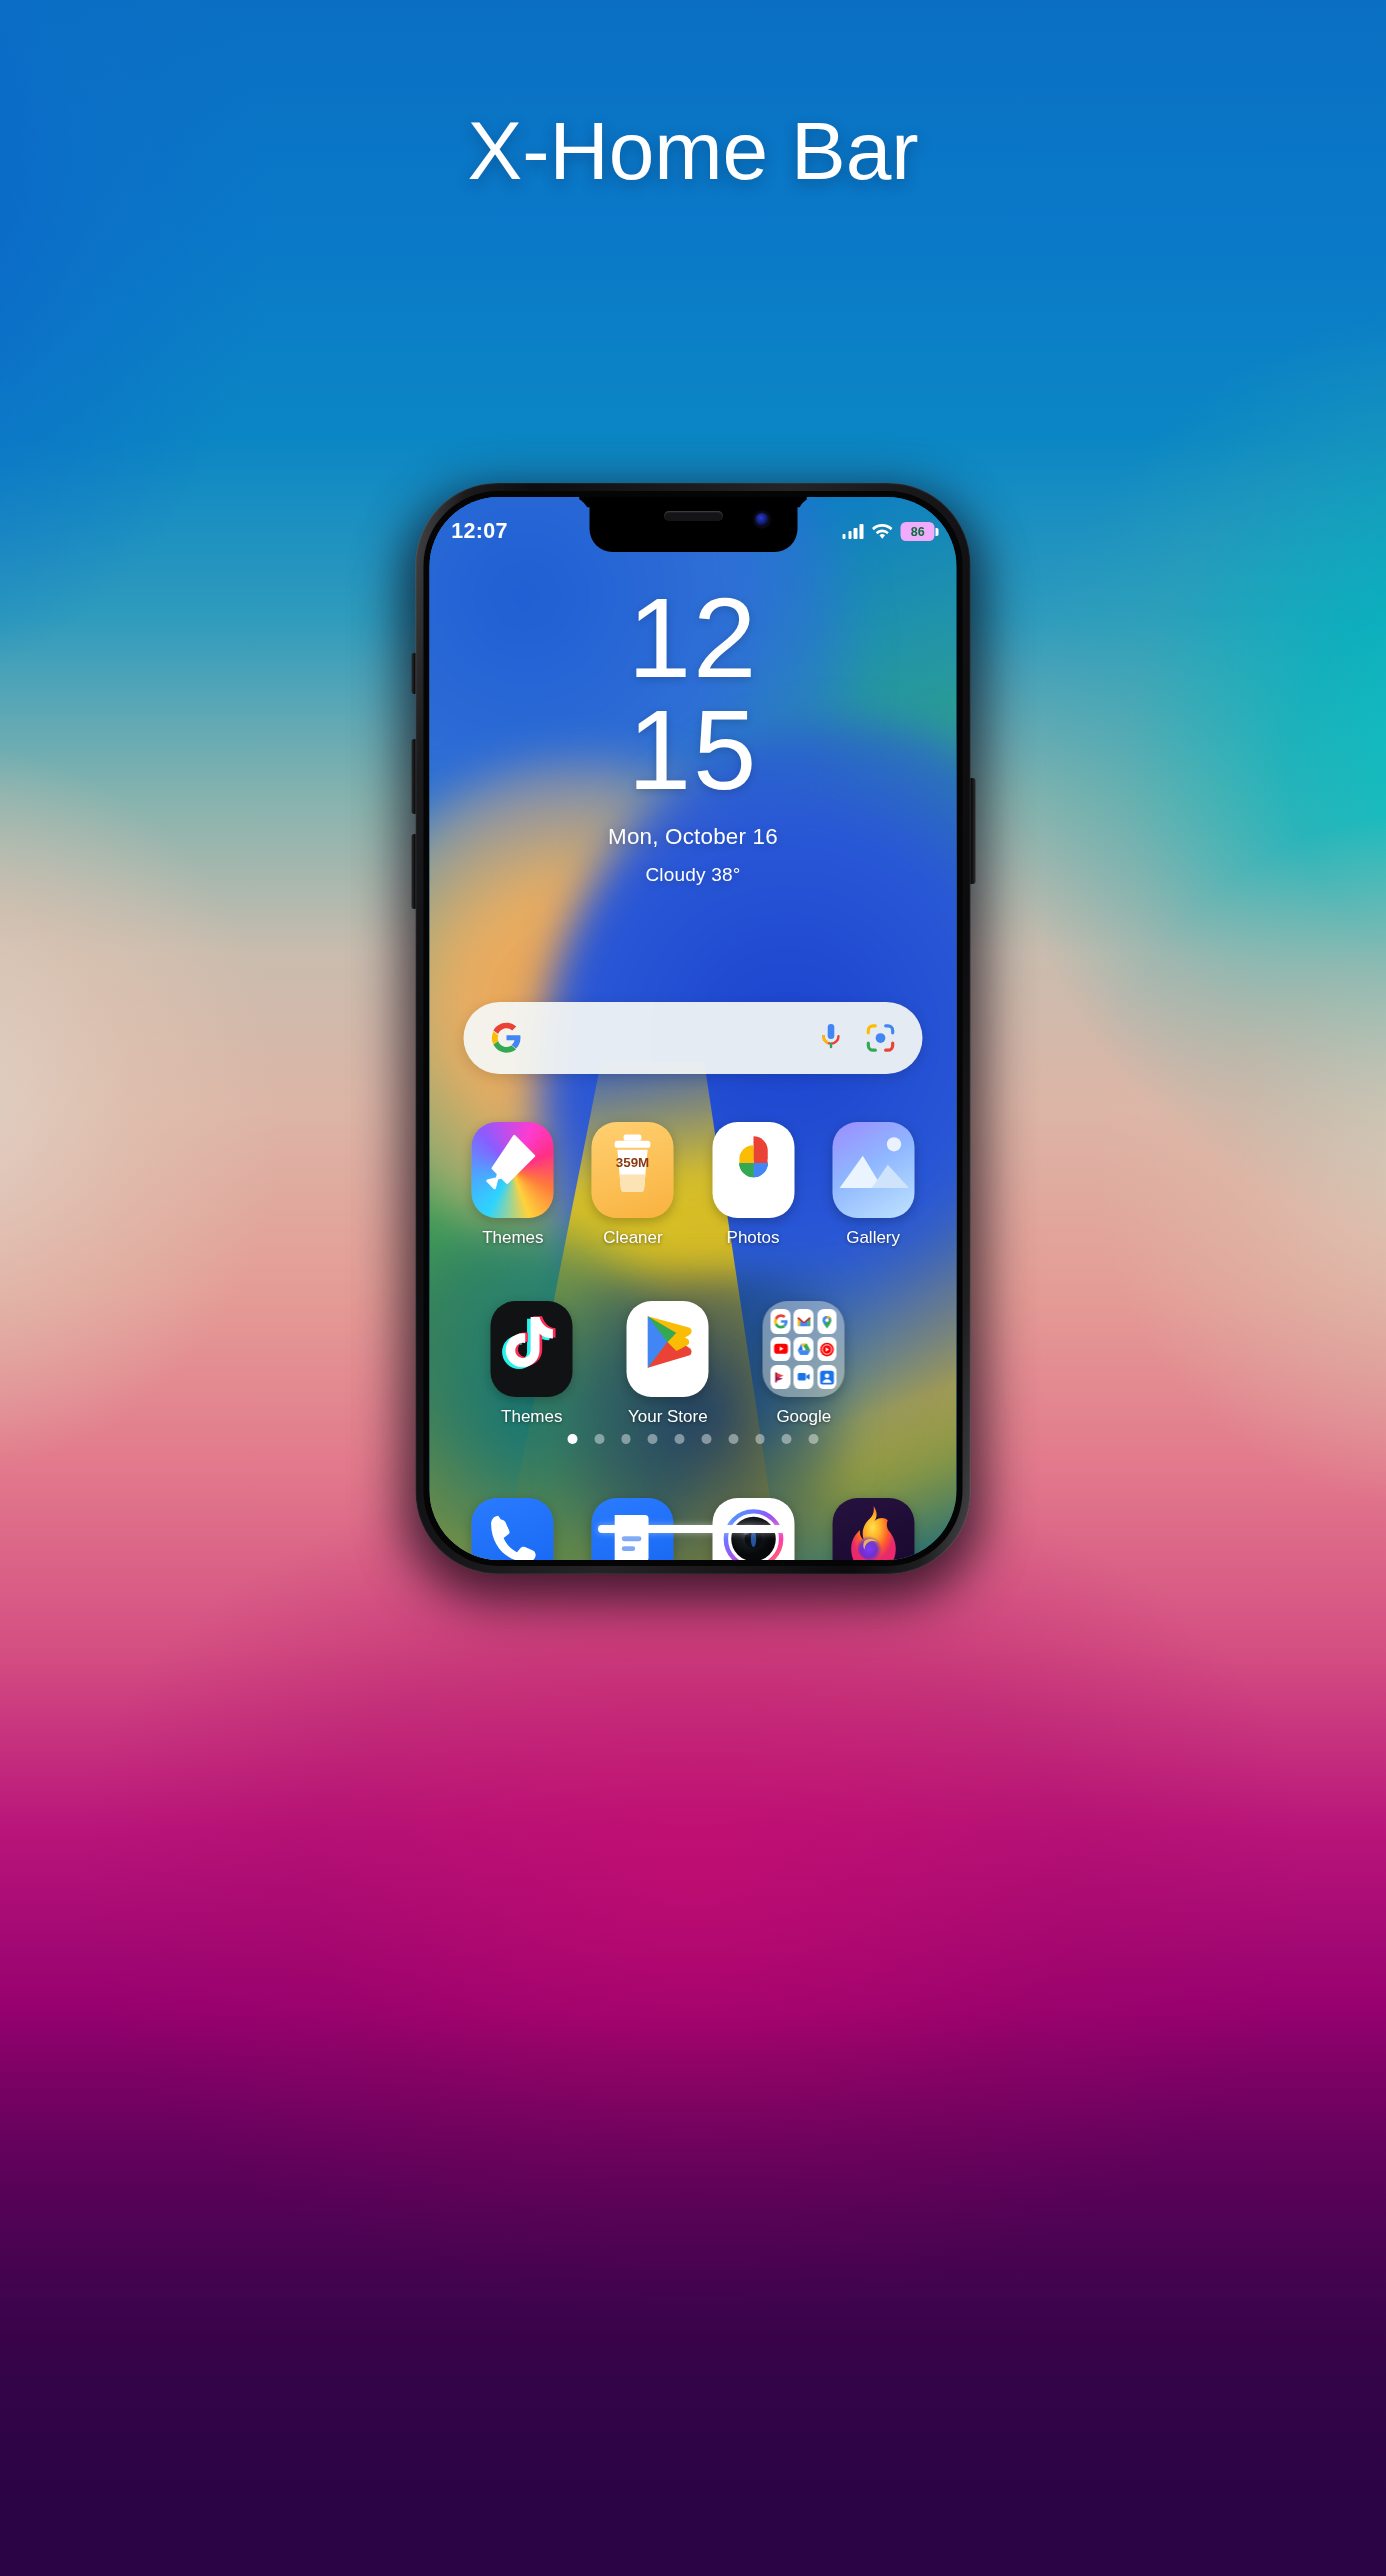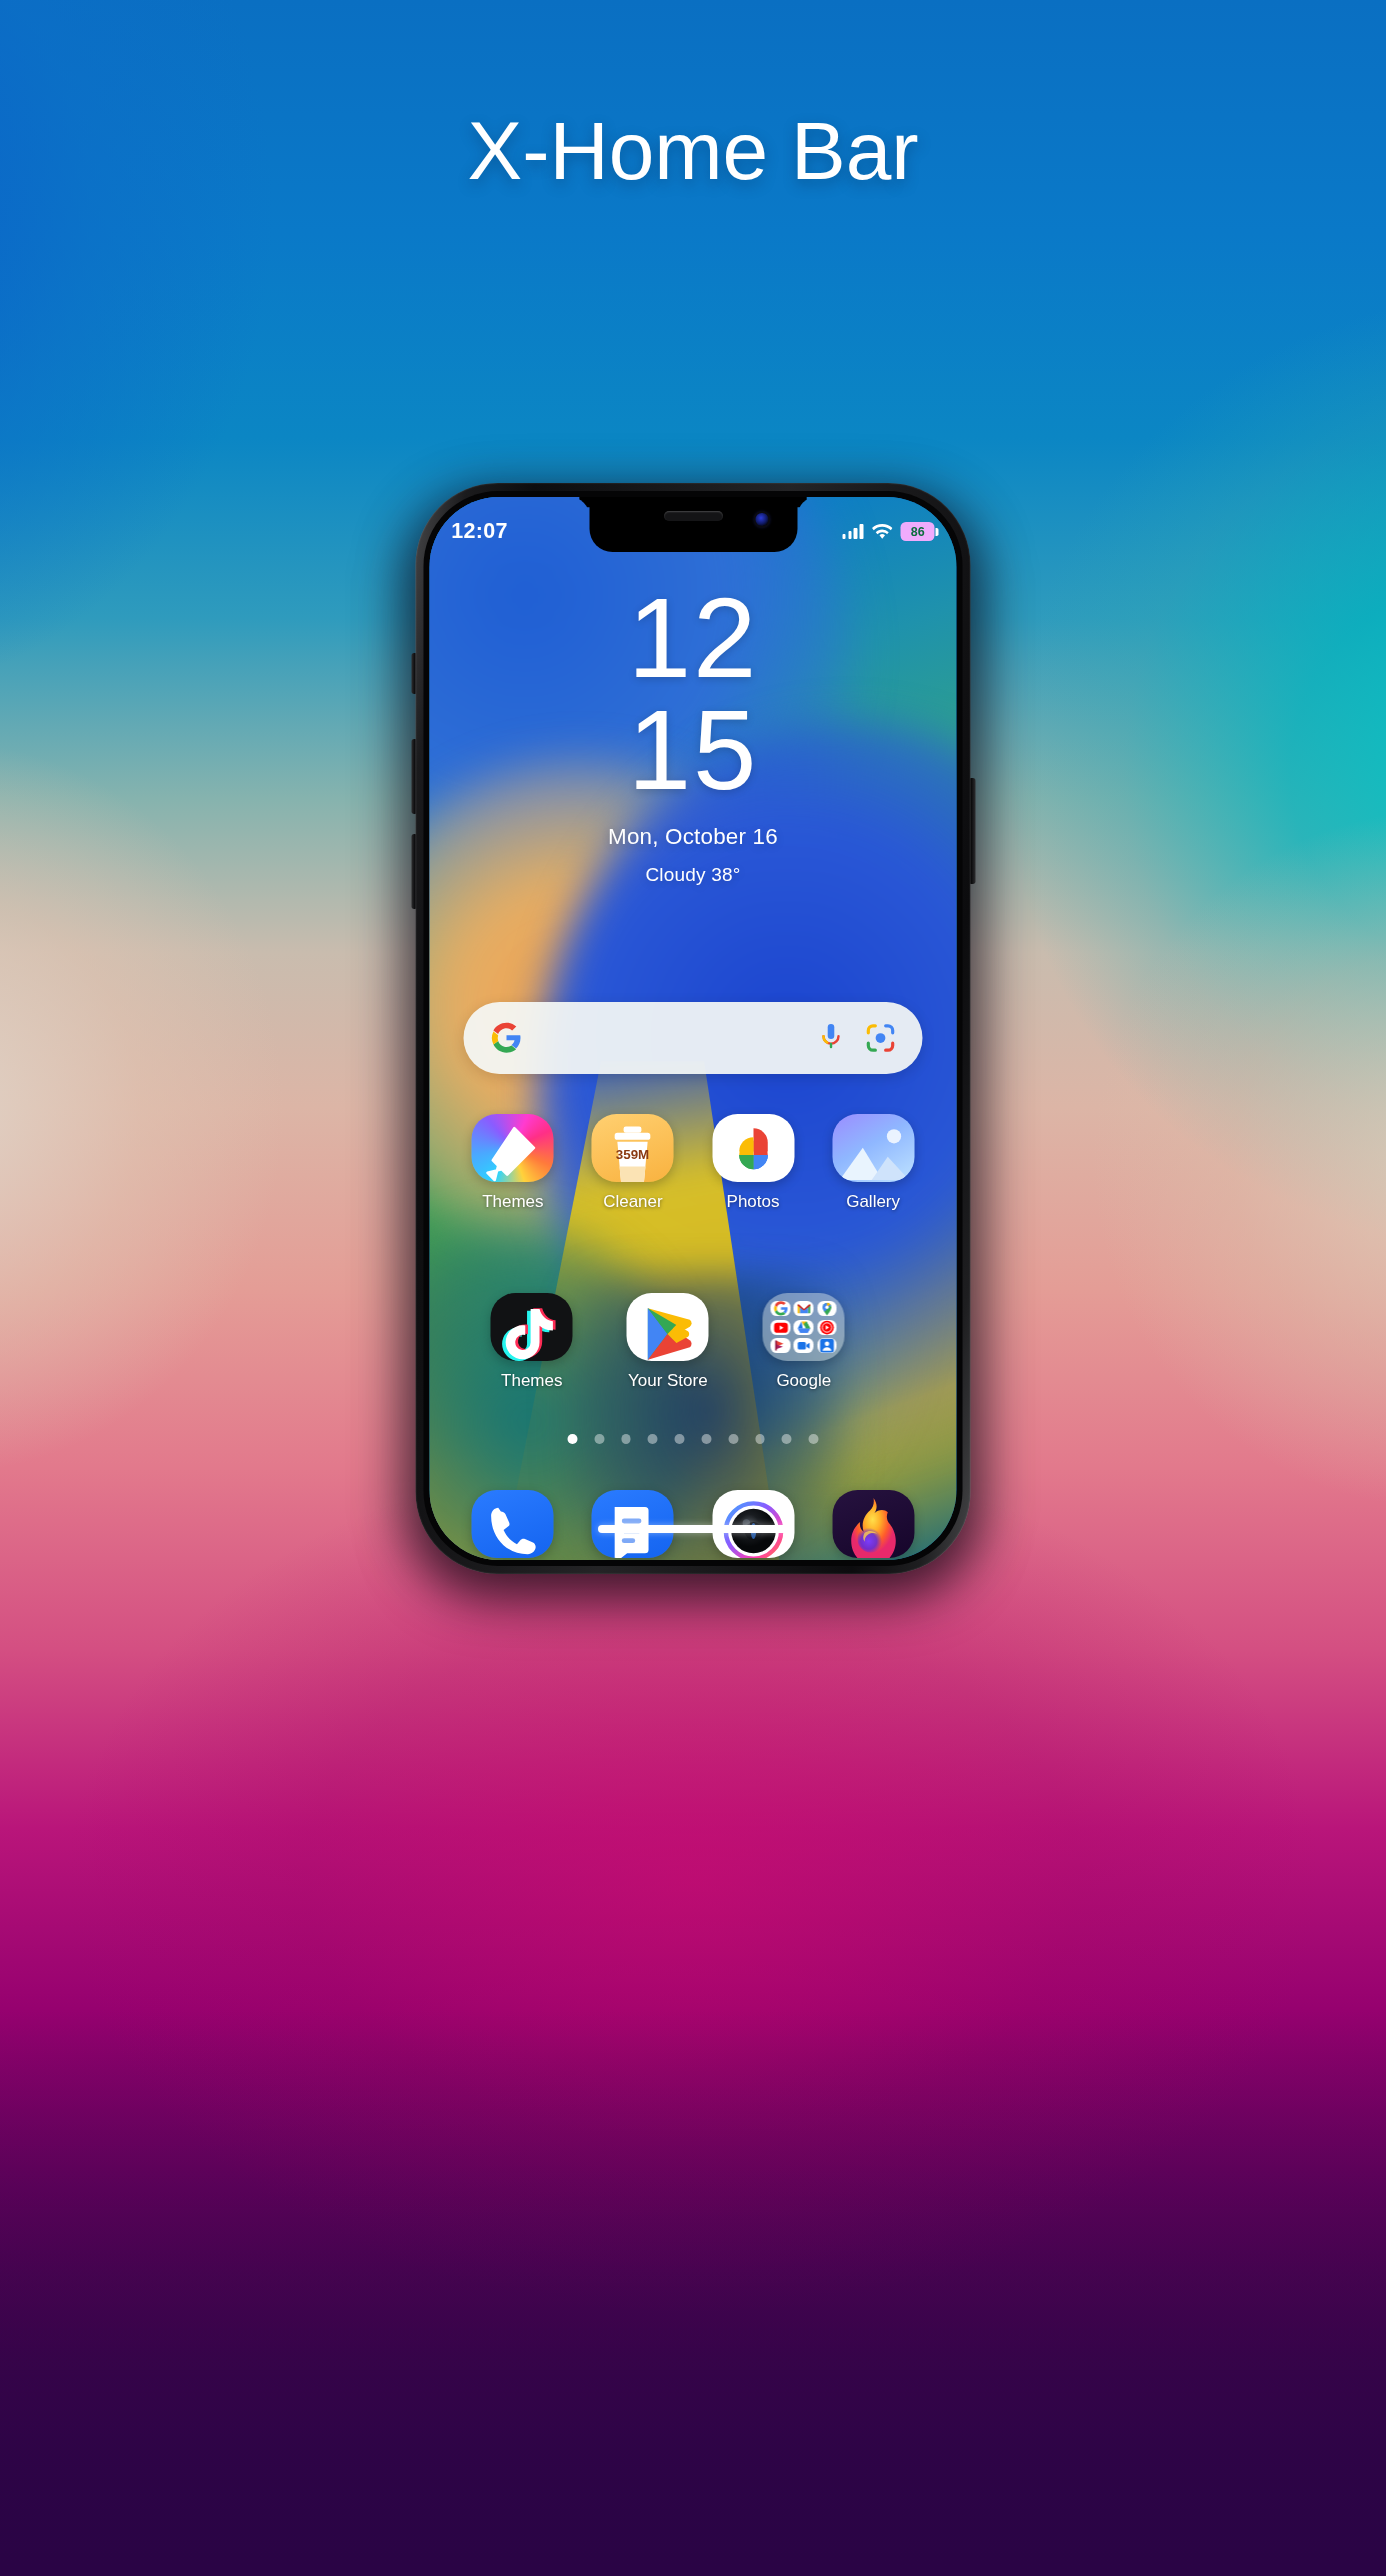--- a/index.html
+++ b/index.html
@@ -213,21 +213,21 @@
   
   .approw {
     position:absolute; left:23px; right:23px; z-index:10;
     display:flex; justify-content:space-around;
   }
   .row1 { top:617px; }
   .row2 { top:796px; justify-content:flex-start; gap:38px; padding-left:30px; }
   .dock  { top:993px; }
   .app { width:98px; text-align:center; }
   .app-ic {
-    width:82px; height:68px; margin:0 auto; border-radius:25px;
+    width:82px; height:96px; margin:8px auto; border-radius:25px;
     position:relative; overflow:hidden;
     box-shadow:0 3.6px 10.7px rgba(0,0,0,.22);
   }
   .app-lb {
     margin-top:9.8px; font-size:17px; color:#fff; font-weight:500;
     text-shadow:0 0.9px 3.6px rgba(0,0,0,.5);
     white-space:nowrap;
   }
 
   

